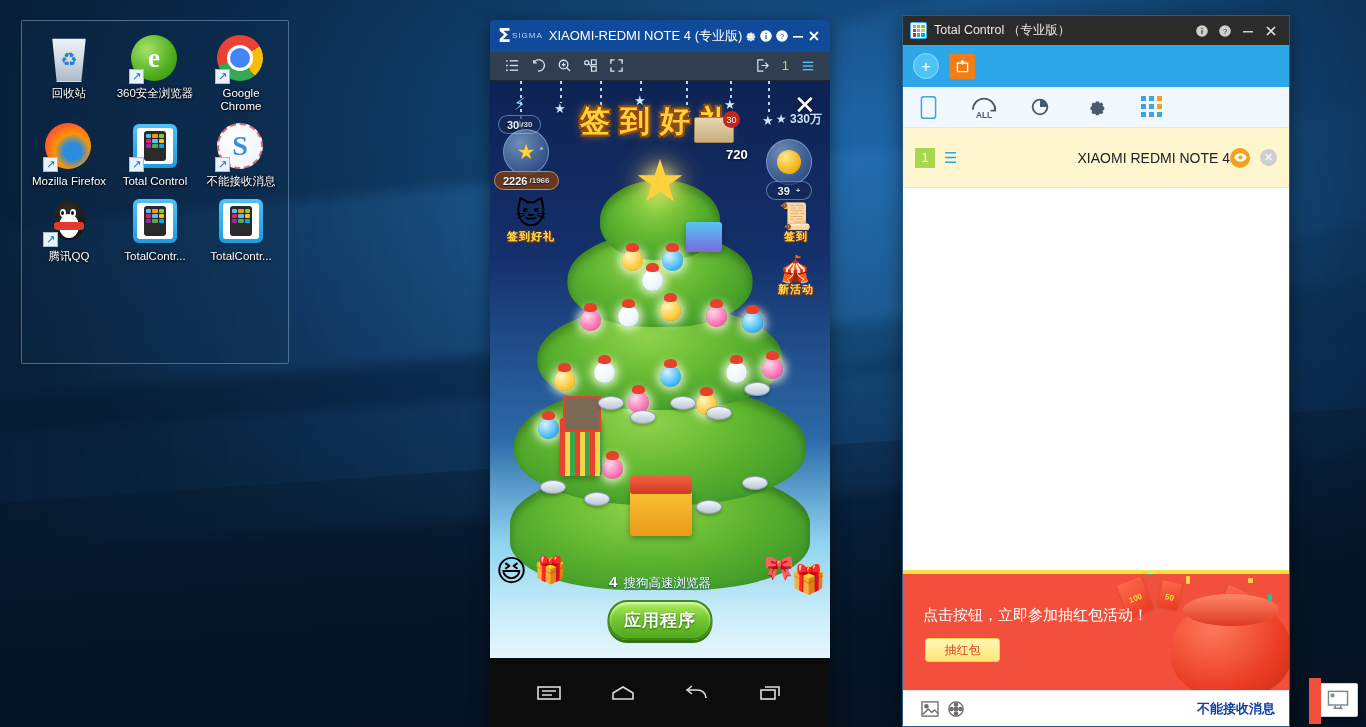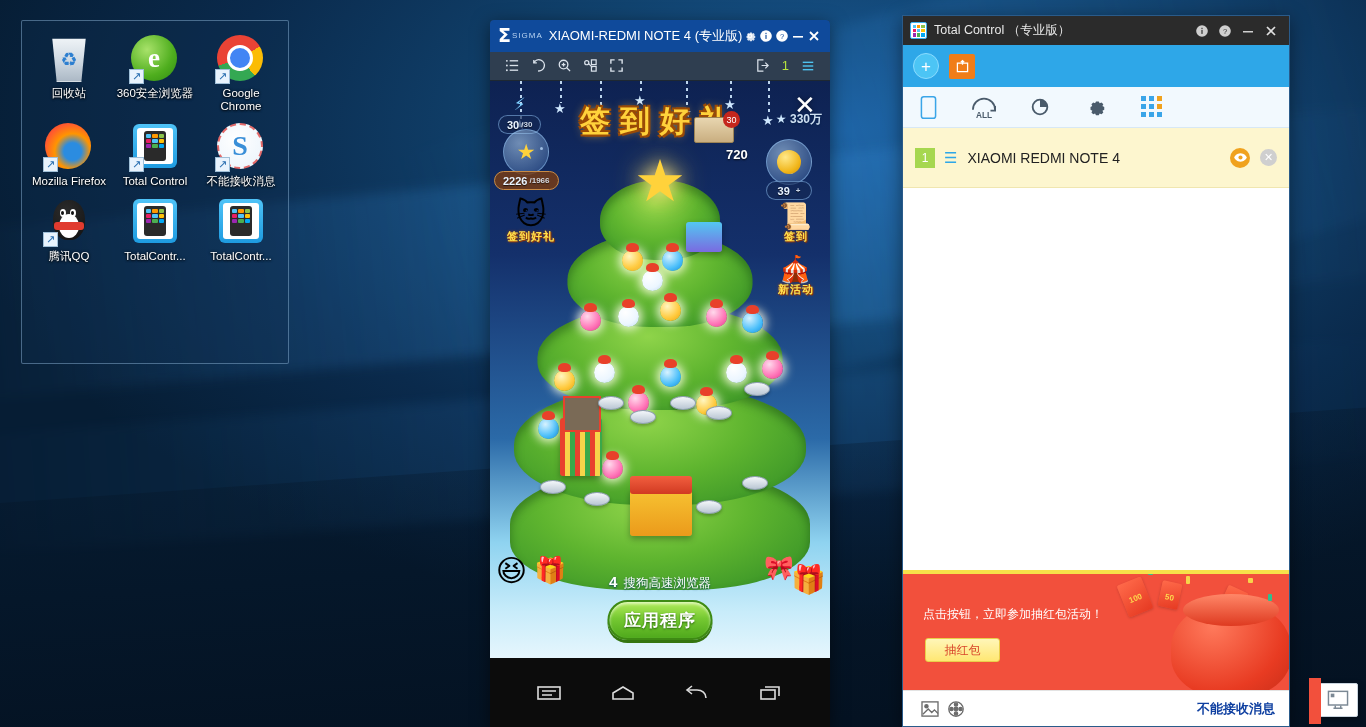--- a/index.html
+++ b/index.html
@@ -191,28 +191,28 @@
     display:flex;align-items:center;justify-content:center; color:#fff; }
   #tc-toolbar{ height:41px; background:#f2f9fe; border-bottom:1px solid #d7e8f5;
     display:flex; align-items:center; padding:0 8px; gap:22px; }
   .tct{ width:34px;height:30px; display:flex;align-items:center;justify-content:center; color:#b91c1c;}
   #tc-devlist{ background:#fff; }
   .dev-row{ height:60px; background:#fdf6cf; border-bottom:1px solid #f0e6b0;
     display:flex; align-items:center; padding:0 12px; }
   .dev-num{ width:20px;height:20px; background:#a6d74f; color:#fff; font-size:12px;
     display:flex;align-items:center;justify-content:center; margin-right:9px;}
   .dev-menu{ color:#2ea7e8; font-size:15px; margin-right:10px; }
-  .dev-name{ flex:1; font-size:14px; color:#222; }
+  .dev-name{ flex:1; font-size:14px; color:#222;text-align:right; }
   .dev-eye{ width:20px;height:20px;border-radius:50%; background:#f0a21e;
     display:flex;align-items:center;justify-content:center; margin-right:10px; color:#fff; font-size:11px;}
   .dev-x{ width:17px;height:17px;border-radius:50%; background:#cfcfcf; color:#fff;
     display:flex;align-items:center;justify-content:center; font-size:11px;}
   #tc-body{ flex:1; background:#fff; }
   #tc-promo{ position:relative; height:120px; background:#f2503c; border-top:4px solid #f7e14a; overflow:hidden;}
-  #promo-text{ position:absolute; left:20px; top:32px; color:#fff; font-size:12px; }
+  #promo-text{ position:absolute; left:20px; top:32px; color:#fff; font-size:15px; }
   #promo-btn{ position:absolute; left:22px; top:64px; width:75px;height:24px;
     background:linear-gradient(180deg,#fff6b8,#ffe773); border:1px solid #e9cf4a; border-radius:3px;
     display:flex;align-items:center;justify-content:center; color:#d8442a; font-size:12px;}
   #promo-art{ position:absolute; right:-4px; top:-42px; width:175px; height:165px;}
   .env{ position:absolute; background:linear-gradient(160deg,#ff6a4a,#e63a22); border-radius:2px;
     box-shadow:0 1px 3px rgba(0,0,0,.2); }
   .env b{ position:absolute; left:0;right:0; top:42%; text-align:center; color:#ffd84d; font-size:8px;}
   #sack{ position:absolute; right:2px; top:70px; width:120px;height:95px; border-radius:48% 48% 42% 42%;
     background:radial-gradient(ellipse at 35% 25%, #ff7a5c, #e83b22 65%, #c72d18 100%);}
   #sack-mouth{ position:absolute; right:14px; top:62px; width:96px; height:32px; border-radius:50%;

